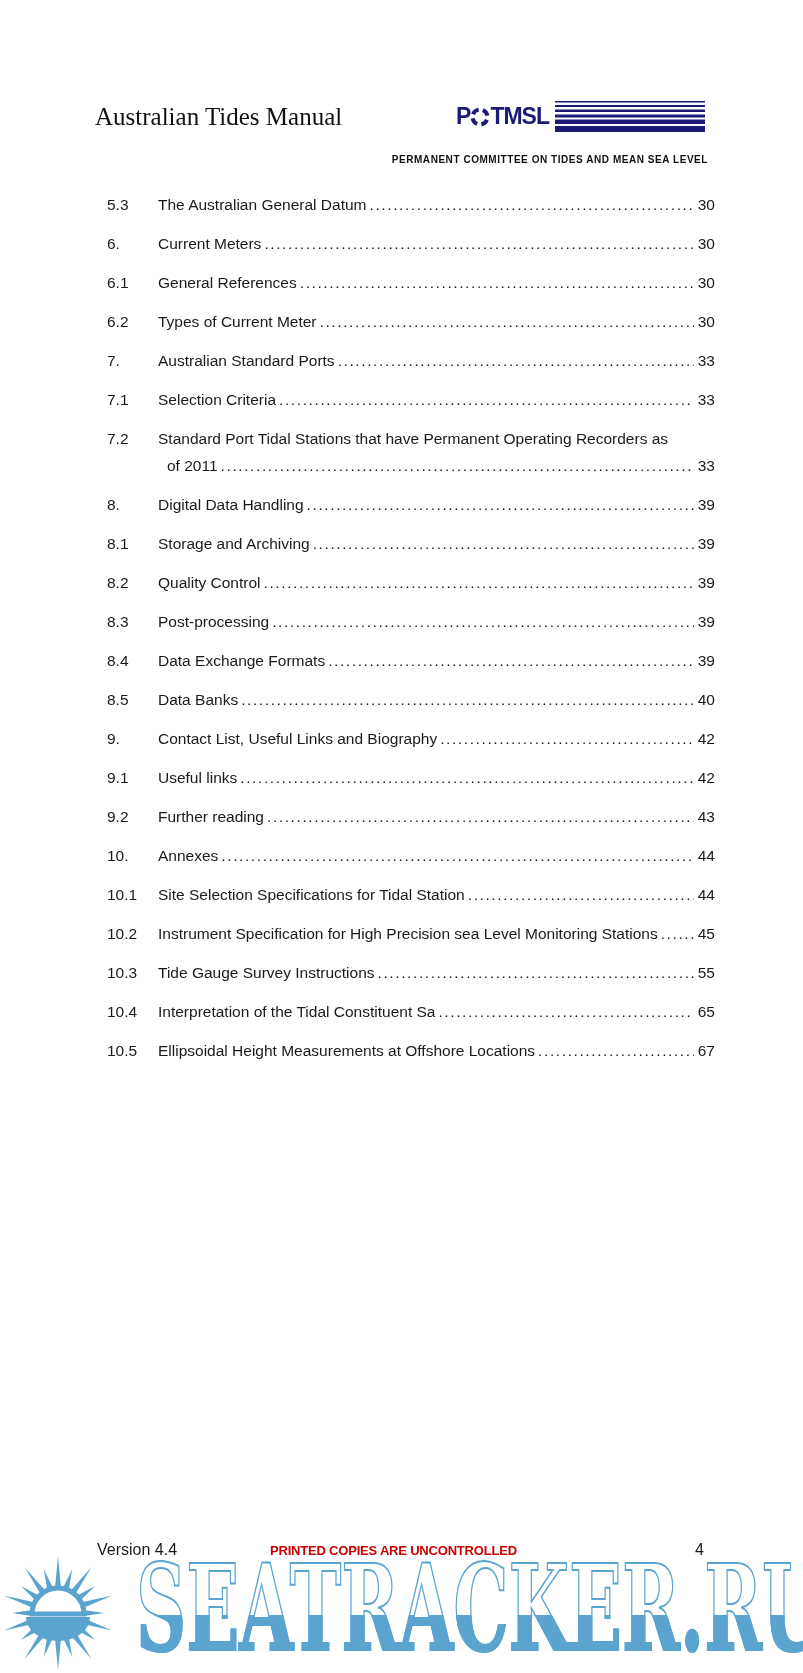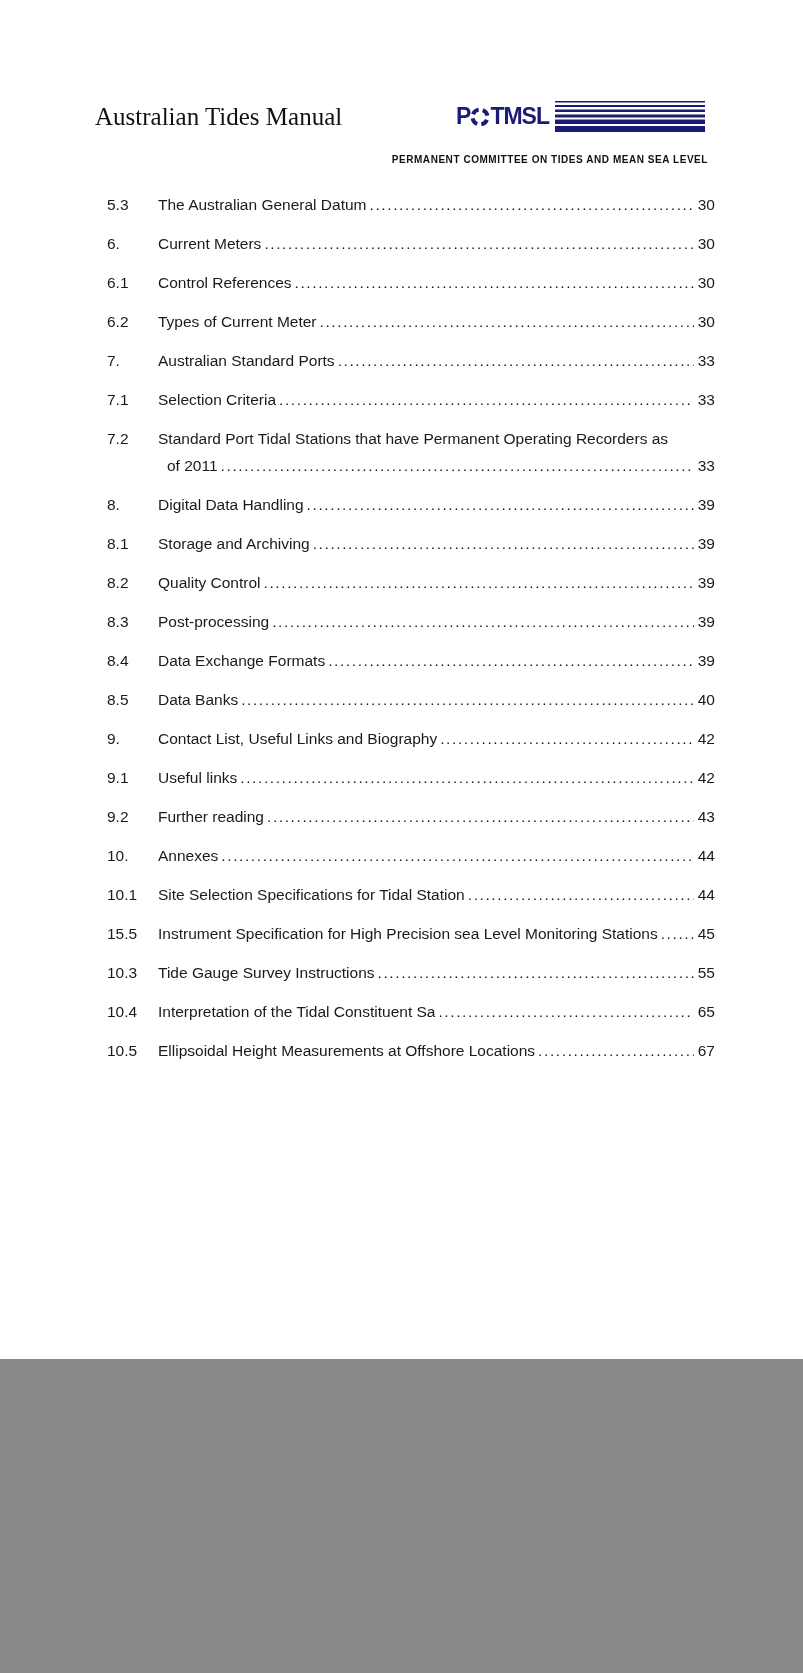--- a/index.html
+++ b/index.html
@@ -1,17 +1,17 @@
 <!DOCTYPE html>
 <html><head>
 <meta charset="utf-8">
 <style>
   html,body{margin:0;padding:0;background:#888;}
   .page{
-    position:relative; width:803px; height:1359px; margin:0 auto;
+    position:relative; width:803px; height:1673px; margin:0 auto;
     background:#ffffff; overflow:hidden;
     font-family:"Liberation Sans","DejaVu Sans",sans-serif;
     color:#1a1a1a;
     --navy:#1b1b75; --red:#cc0000; --wmblue:#5ba4cf;
   }
   
   .doc-title{
     position:absolute; left:95px; top:101px;
     font-family:"Liberation Serif","DejaVu Serif",serif;
     font-size:25px; line-height:32px; color:#111; white-space:nowrap;
@@ -107,21 +107,21 @@
       <div class="toc-line line1">
         <span class="toc-num">6.</span>
         <span class="toc-title">Current Meters</span>
         <span class="toc-leader"></span>
         <span class="toc-page">30</span>
       </div>
     </div>
       <div class="toc-entry">
       <div class="toc-line line1">
         <span class="toc-num">6.1</span>
-        <span class="toc-title">Control References</span>
+        <span class="toc-title">General References</span>
         <span class="toc-leader"></span>
         <span class="toc-page">30</span>
       </div>
     </div>
       <div class="toc-entry">
       <div class="toc-line line1">
         <span class="toc-num">6.2</span>
         <span class="toc-title">Types of Current Meter</span>
         <span class="toc-leader"></span>
         <span class="toc-page">30</span>
@@ -239,21 +239,21 @@
       <div class="toc-entry">
       <div class="toc-line line1">
         <span class="toc-num">10.1</span>
         <span class="toc-title">Site Selection Specifications for Tidal Station</span>
         <span class="toc-leader"></span>
         <span class="toc-page">44</span>
       </div>
     </div>
       <div class="toc-entry">
       <div class="toc-line line1">
-        <span class="toc-num">15.5</span>
+        <span class="toc-num">10.2</span>
         <span class="toc-title">Instrument Specification for High Precision sea Level Monitoring Stations</span>
         <span class="toc-leader"></span>
         <span class="toc-page">45</span>
       </div>
     </div>
       <div class="toc-entry">
       <div class="toc-line line1">
         <span class="toc-num">10.3</span>
         <span class="toc-title">Tide Gauge Survey Instructions</span>
         <span class="toc-leader"></span>

